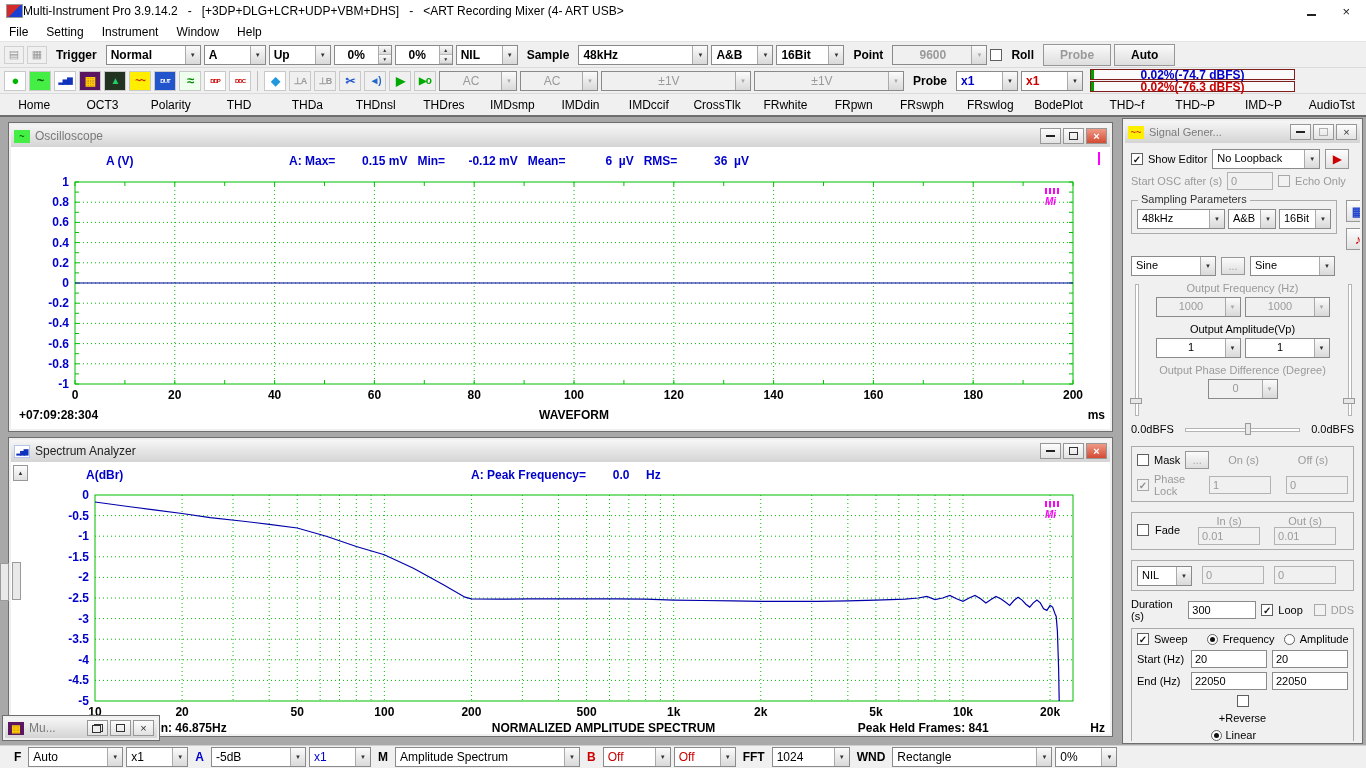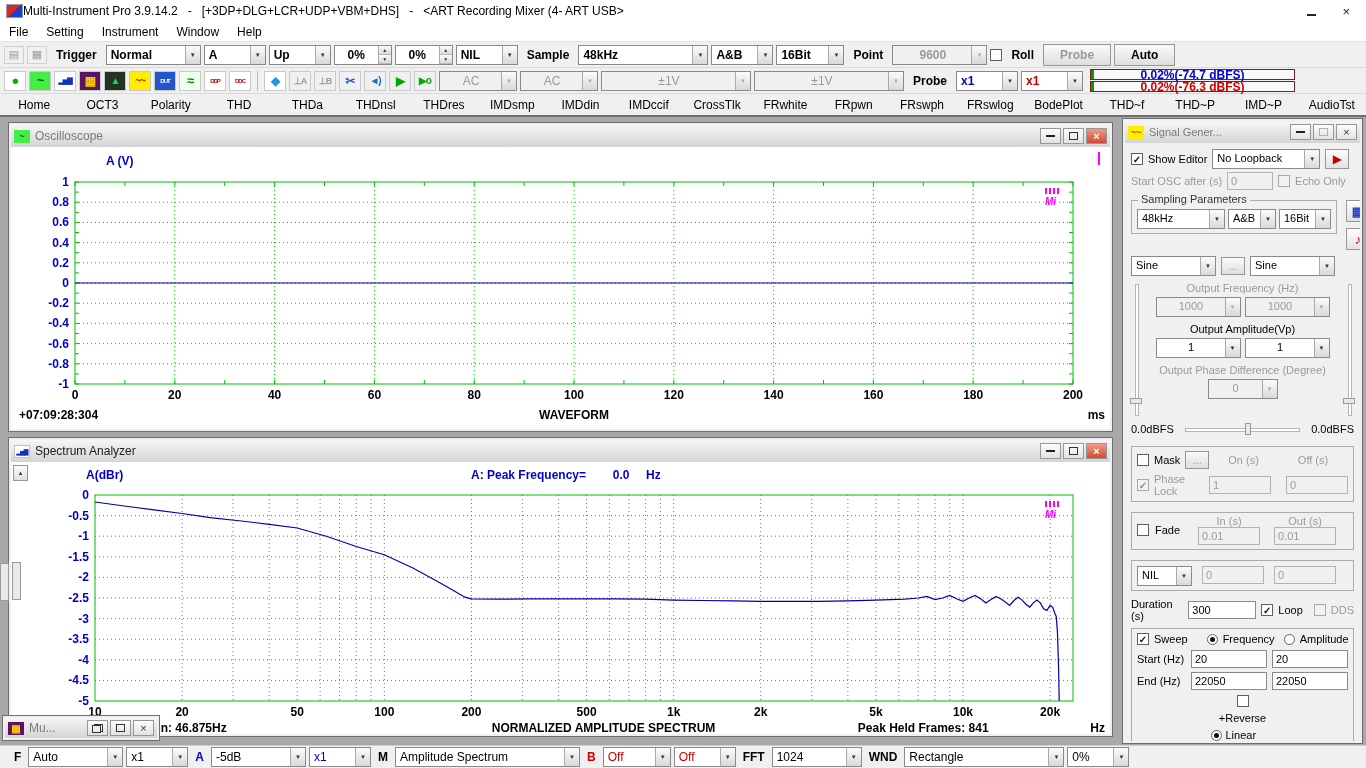--- a/index.html
+++ b/index.html
@@ -102,21 +102,21 @@
   .hslider::before {content:""; position:absolute; left:2px; right:2px; top:6px; height:2px; background:#fff; border:1px solid #b5b5b5;}
   .hslider .hthumb {position:absolute; left:52%; top:1px; width:6px; height:12px; background:#e7e7e7; border:1px solid #9a9a9a;}
   .radio2 {display:flex; flex-direction:column; gap:2px;}
   .radio-line {display:flex; align-items:center; gap:4px;}
 
   
   .statusbar {height:23px; background:#f0f0f0; display:flex; align-items:center; gap:3px; padding:0 4px 0 10px; border-top:1px solid #cfcfcf; position:relative; z-index:8;}
   .slabel {font-weight:bold; padding:0 4px; white-space:nowrap;}
 
   .w46{width:46px}.w48{width:48px}.w52{width:52px}.w55{width:55px}.w62{width:62px}.w68{width:68px}.w70{width:70px}.w76{width:76px}.w78{width:78px}.w85{width:85px}
-  .w88{width:88px}.w90{width:90px}.w95{width:95px}.w108{width:108px}.w130{width:130px}.w150{width:150px}
+  .w88{width:88px}.w90{width:78px}.w95{width:95px}.w108{width:108px}.w130{width:130px}.w150{width:150px}
   .w160{width:160px}.w185{width:185px}
   .mini .wtitle {height:20px;}
 </style>
 </head>
 <body>
 
 <div class="titlebar">
   <span class="app-logo"></span>
   <span class="title-text pre">Multi-Instrument Pro 3.9.14.2   -   [+3DP+DLG+LCR+UDP+VBM+DHS]   -   &lt;ART Recording Mixer (4- ART USB&gt;</span>
   <span class="win-x">
@@ -278,20 +278,21 @@
           </span>
         <span class="wbtn">
             <span class="g-max"></span>
           </span>
         <span class="wbtn close">×</span>
       </span>
     </div>
     <div class="client">
       <div class="stats">
         <span class="yl" style="left:95px;">A (V)</span>
+        <span class="st" style="left:278px;">A: Max=        0.15 mV   Min=       -0.12 mV   Mean=            6  µV   RMS=           36  µV</span>
         <span class="cursor-mark"></span>
       </div>
       <svg id="osc-svg" width="1099" height="250">
           <rect x="64" y="9" width="998" height="202" fill="#ffffff" stroke="#00c000" stroke-width="1"></rect>
           <line x1="64" y1="29.199999999999996" x2="1062" y2="29.199999999999996" stroke="#00c000" stroke-dasharray="1,3"></line>
           <line x1="64" y1="49.400000000000006" x2="1062" y2="49.400000000000006" stroke="#00c000" stroke-dasharray="1,3"></line>
           <line x1="64" y1="69.6" x2="1062" y2="69.6" stroke="#00c000" stroke-dasharray="1,3"></line>
           <line x1="64" y1="89.80000000000001" x2="1062" y2="89.80000000000001" stroke="#00c000" stroke-dasharray="1,3"></line>
           <line x1="64" y1="110" x2="1062" y2="110" stroke="#00c000" stroke-dasharray="1,3"></line>
           <line x1="64" y1="130.2" x2="1062" y2="130.2" stroke="#00c000" stroke-dasharray="1,3"></line>

